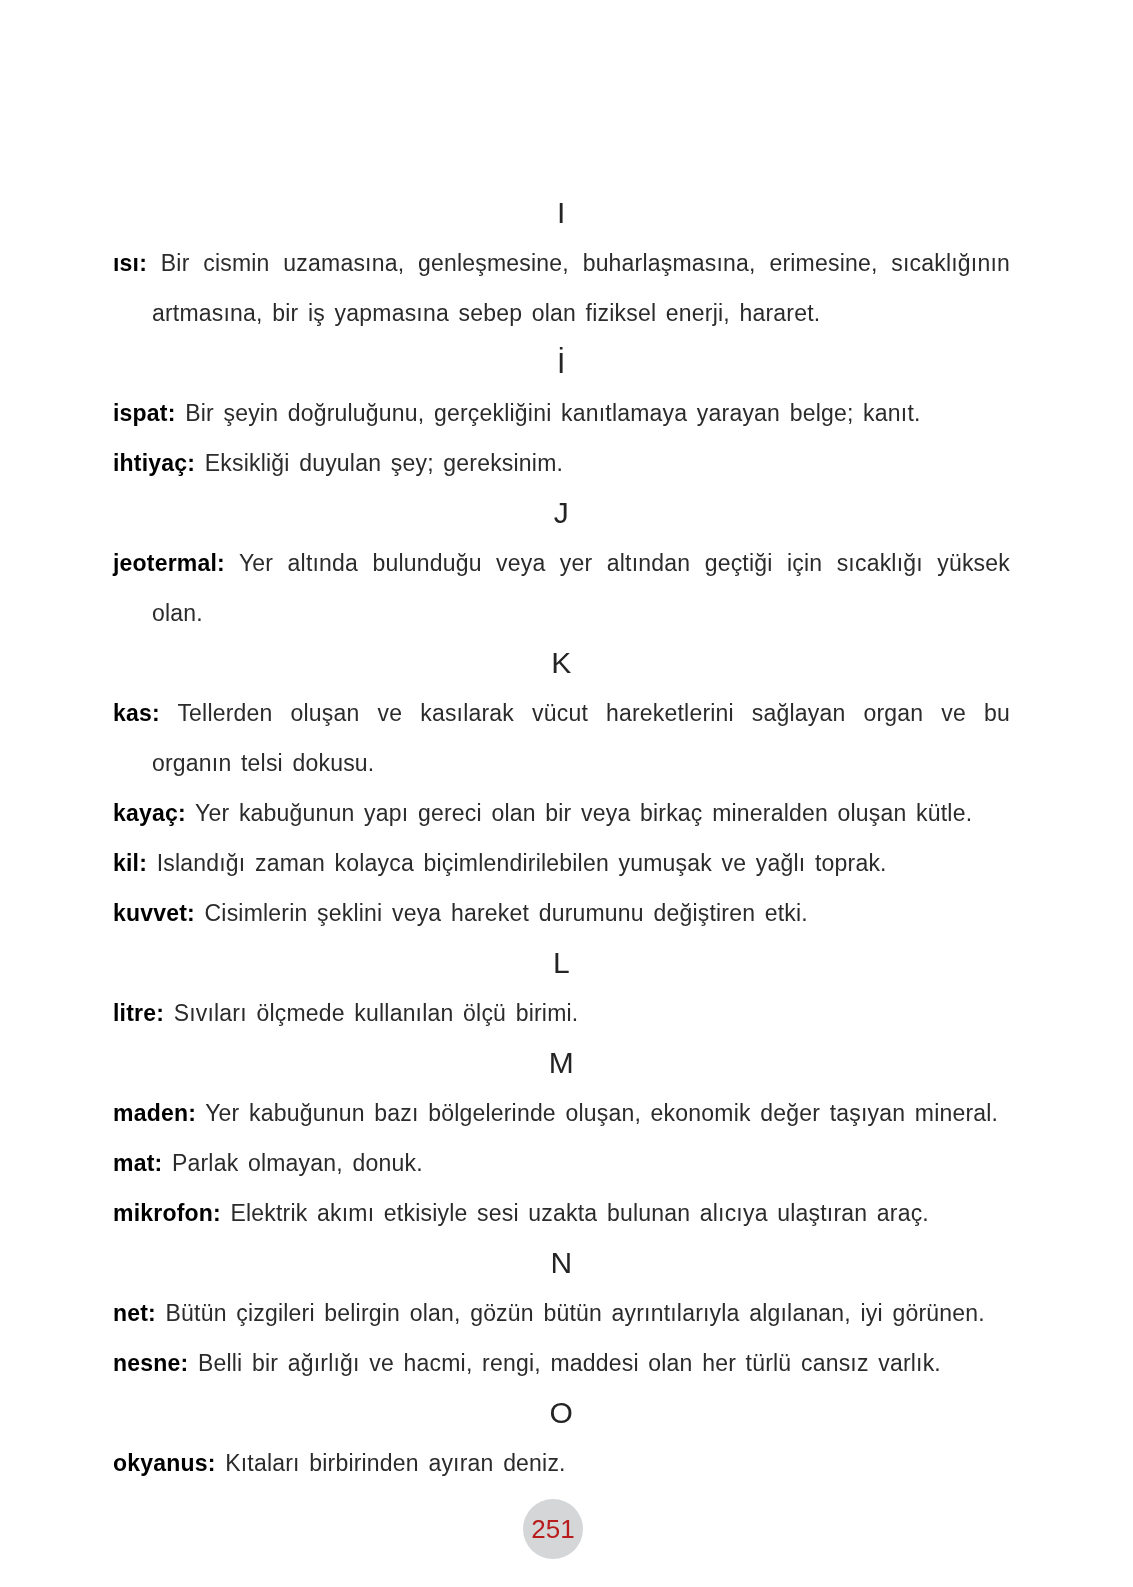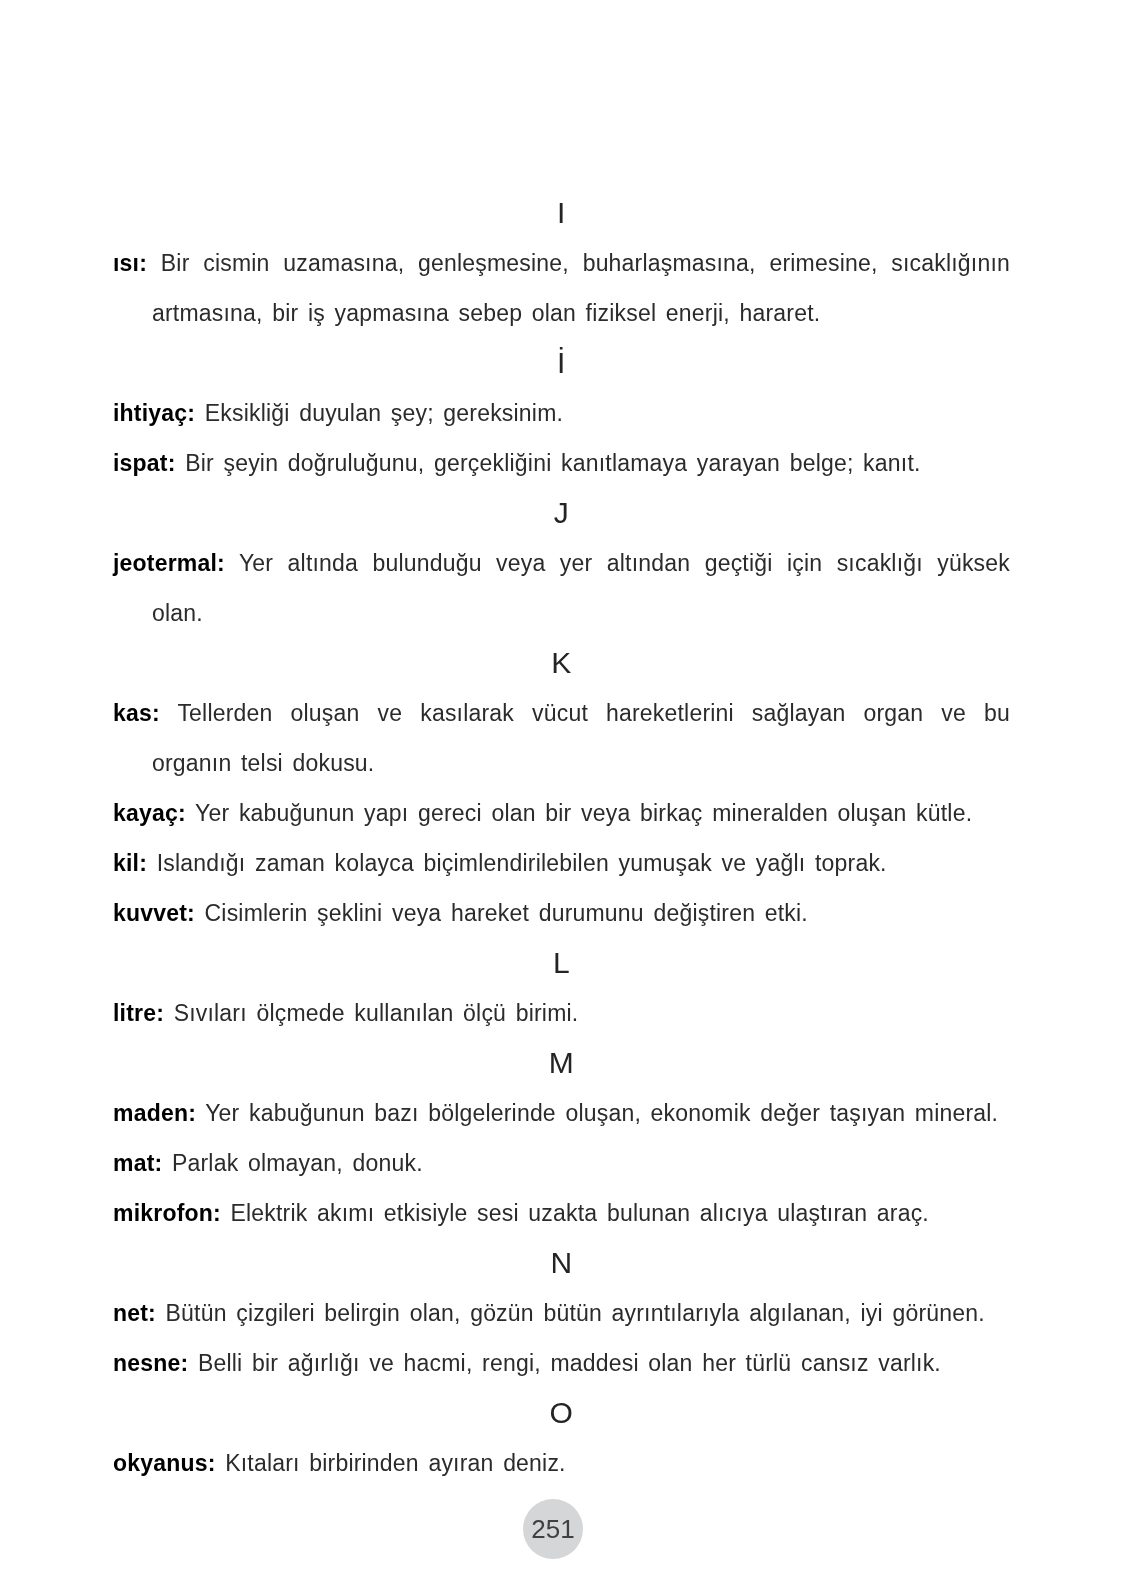--- a/index.html
+++ b/index.html
@@ -55,41 +55,41 @@
     left: 523px;
     top: 1499px;
     width: 60px;
     height: 60px;
     border-radius: 50%;
     background: #d4d6d7;
     display: flex;
     align-items: center;
     justify-content: center;
     font-size: 26px;
-    color: #404040;
+    color: #b91c1c;
   }
 </style>
 </head>
 <body>
 
 <div class="page">
   <main class="content" id="glossary">
   <section class="section">
     <h2 class="letter">I</h2>
 
   <p class="entry"><b class="term">ısı:</b> <span class="def">Bir cismin uzamasına, genleşmesine, buharlaşmasına, erimesine, sıcaklığının artmasına, bir iş yapmasına sebep olan fiziksel enerji, hararet.</span></p>
 
 </section>
 
   <section class="section">
     <h2 class="letter">İ</h2>
 
+  <p class="entry"><b class="term">ispat:</b> <span class="def">Bir şeyin doğruluğunu, gerçekliğini kanıtlamaya yarayan belge; kanıt.</span></p>
+
   <p class="entry"><b class="term">ihtiyaç:</b> <span class="def">Eksikliği duyulan şey; gereksinim.</span></p>
-
-  <p class="entry"><b class="term">ispat:</b> <span class="def">Bir şeyin doğruluğunu, gerçekliğini kanıtlamaya yarayan belge; kanıt.</span></p>
 </section>
 
   <section class="section">
     <h2 class="letter">J</h2>
 
   <p class="entry"><b class="term">jeotermal:</b> <span class="def">Yer altında bulunduğu veya yer altından geçtiği için sıcaklığı yüksek olan.</span></p>
 </section>
 
   <section class="section">
     <h2 class="letter">K</h2>

